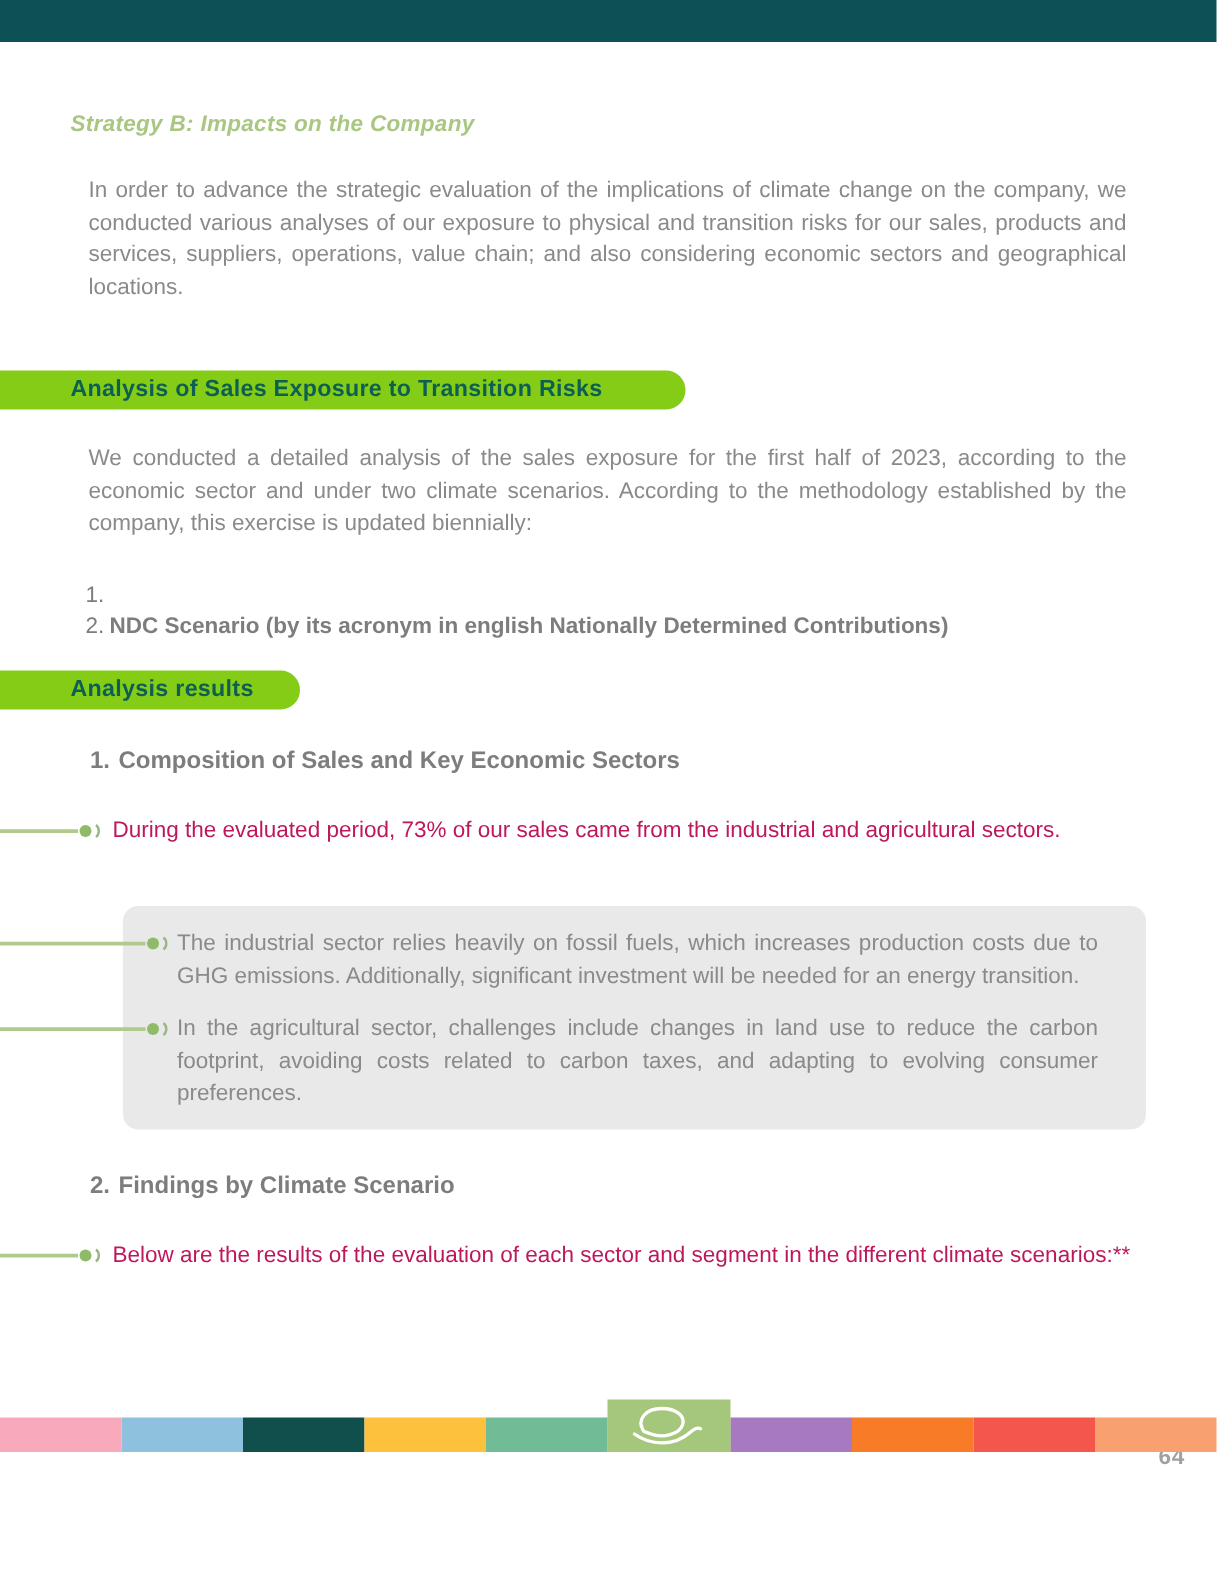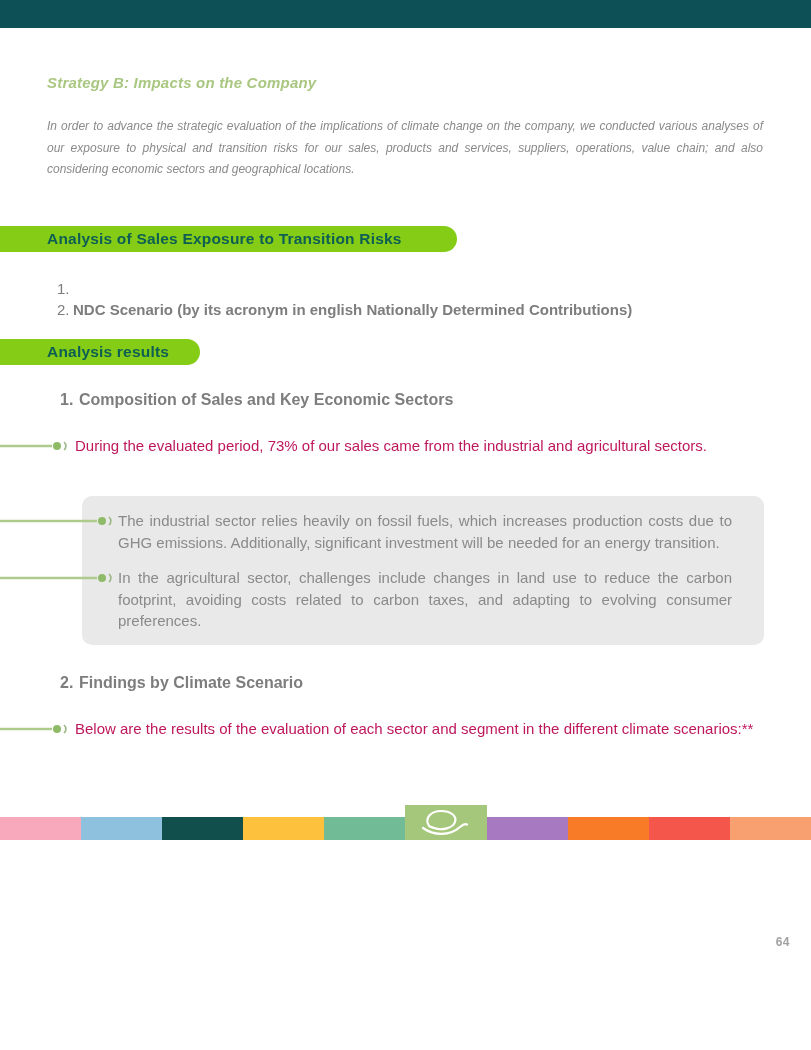--- a/index.html
+++ b/index.html
@@ -3,31 +3,31 @@
 <meta charset="utf-8">
 <style>
   html,body{margin:0;padding:0;}
   body{
     width:811px;height:1050px;
     font-family:"Liberation Sans","DejaVu Sans",sans-serif;
     background:#ffffff;
     position:relative;
     overflow:hidden;
   }
-  .page{position:relative;width:811px;height:840px;background:#fff;}
+  .page{position:relative;width:811px;height:968px;background:#fff;}
   .top-bar{height:28px;width:100%;background:#0d5156;}
   .content{padding:0 48px 0 47px;}
   .strategy-heading{
     margin-top:46px;
     font-size:15px;font-weight:bold;font-style:italic;
     color:#a9c781;letter-spacing:.2px;
   }
   .body-text{
-    font-size:12px;line-height:21.5px;color:#8a8a8a;
-    text-align:justify;margin:0;font-style:italic;
+    font-size:15px;line-height:21.5px;color:#8a8a8a;
+    text-align:justify;margin:12px;
   }
   .p1{margin-top:25px;}
   .p2{margin-top:24px;}
   .pill{
     background:#84cc16;color:#0e5f53;
     font-weight:bold;font-size:15.5px;letter-spacing:.2px;
     height:26px;line-height:26px;
     margin-left:-47px;padding-left:47px;
     border-radius:0 13px 13px 0;
     box-sizing:border-box;
@@ -58,22 +58,22 @@
     padding:14px 32px 13px 0;
   }
   .box-bullet{
     position:relative;padding-left:36px;
     font-size:15px;line-height:21.5px;color:#8a8a8a;text-align:justify;
   }
   .box-bullet + .box-bullet{margin-top:14px;}
   .box-bullet .connector{position:absolute;left:-82px;top:4px;}
   .findings-heading{margin-top:29px;}
   .page-number{
-    position:absolute;right:21px;top:935px;
-    font-size:12px;font-weight:bold;color:#a0a0a0;letter-spacing:.5px;
+    position:absolute;right:21px;top:963px;
+    font-size:15px;font-weight:bold;color:#a0a0a0;letter-spacing:.5px;
   }
   .footer-bar{
     position:absolute;left:0;bottom:0;width:811px;height:23px;
     display:flex;
   }
   .footer-bar .seg{flex:1 1 10%;height:100%;}
   .logo-block{
     position:absolute;left:405px;bottom:0;width:82px;height:35px;
     background:#a5c77c;
     display:flex;align-items:center;justify-content:center;
@@ -88,20 +88,21 @@
 
   <div class="content">
 
     <div class="strategy-heading">Strategy B: Impacts on the Company</div>
 
     <p class="body-text p1">In order to advance the strategic evaluation of the implications of climate change on the company, we conducted various analyses of our exposure to physical and transition risks for our sales, products and services, suppliers, operations, value chain; and also considering economic sectors and geographical locations.</p>
 
 
     <div class="pill pill-1">Analysis of Sales Exposure to Transition Risks</div>
 
+    <p class="body-text p3">We conducted a detailed analysis of the sales exposure for the first half of 2023, according to the economic sector and under two climate scenarios. According to the methodology established by the company, this exercise is updated biennially:</p>
 
     <div class="scenario-list">
       <div class="scenario-item">
         <span class="num">1.</span>
       </div>
       <div class="scenario-item">
         <span class="num">2.</span>
         <span class="lbl">NDC Scenario (by its acronym in english Nationally Determined Contributions)</span>
       </div>
     </div>

